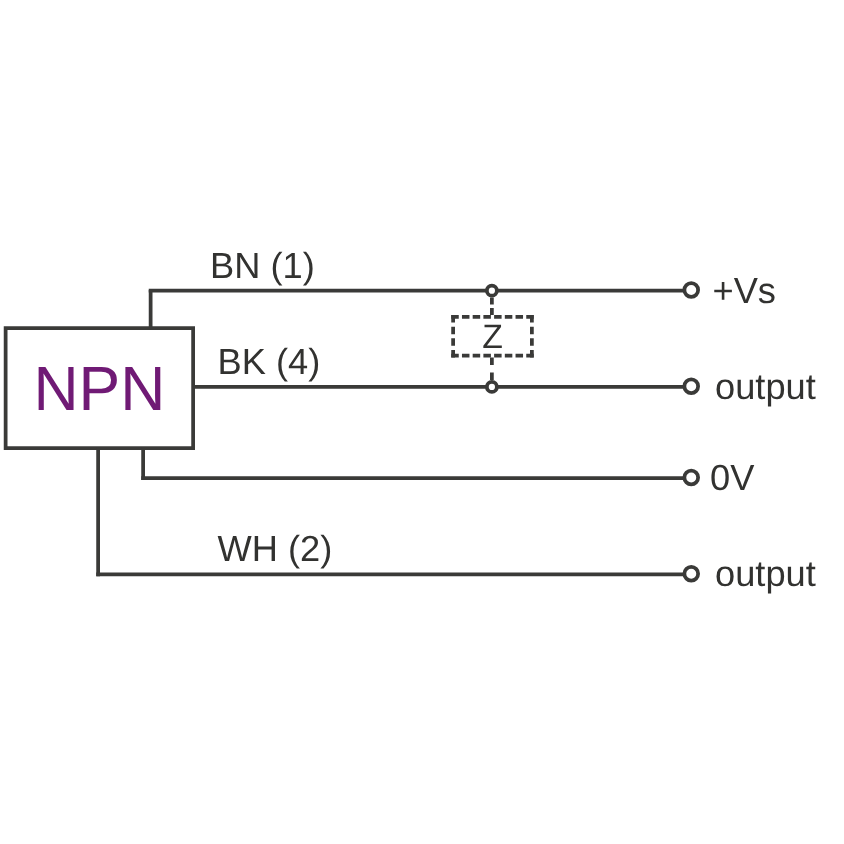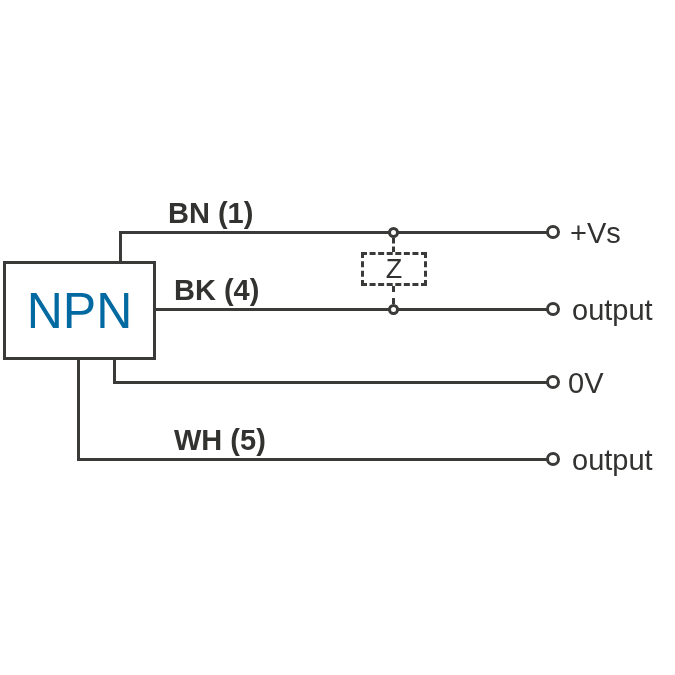--- a/index.html
+++ b/index.html
@@ -24,21 +24,21 @@
     border: 3px solid #3a3a38;
     box-sizing: border-box;
     background: #ffffff;
     display: flex;
     align-items: center;
     justify-content: center;
   }
   .npn-box span {
     font-size: 50px;
     line-height: 1;
-    color: #0369a1;
+    color: #701a75;
   }
   
   .h-wire, .v-wire {
     position: absolute;
     background: #3a3a38;
   }
   .h-wire { height: 3px; }
   .v-wire { width: 3px; }
   #bn-riser  { left: 119px; top: 232px; height: 31px; }
   #bn-wire   { left: 119px; top: 231px; width: 428px; }
@@ -96,21 +96,20 @@
   #connector-bottom { left: 392px; top: 286px; height: 18px; }
   
   .wire-label {
     position: absolute;
     height: 34px;
     display: flex;
     align-items: flex-end;
     font-size: 29px;
     line-height: 1;
     white-space: nowrap;
-    font-weight: bold;
   }
   #label-bn { left: 168px; top: 194px; }
   #label-bk { left: 174px; top: 271px; }
   #label-bu { left: 174px; top: 344px; }
   #label-wh { left: 174px; top: 421px; }
   
   .terminal-label {
     position: absolute;
     height: 36px;
     display: flex;
@@ -149,20 +148,20 @@
   <div class="dashed-connector" id="connector-bottom"></div>
   <div class="junction-dot" id="junction-bottom"></div>
 
   <div class="terminal-circle" id="term-vs"></div>
   <div class="terminal-circle" id="term-output"></div>
   <div class="terminal-circle" id="term-0v"></div>
   <div class="terminal-circle" id="term-control"></div>
 
   <div class="wire-label" id="label-bn">BN (1)</div>
   <div class="wire-label" id="label-bk">BK (4)</div>
-  <div class="wire-label" id="label-wh">WH (5)</div>
+  <div class="wire-label" id="label-wh">WH (2)</div>
 
   <div class="terminal-label" id="tlabel-output">output</div>
   <div class="terminal-label" id="tlabel-vs">+Vs</div>
   <div class="terminal-label" id="tlabel-0v">0V</div>
   <div class="terminal-label" id="tlabel-control">output</div>
 
 </div>
 
 </body></html>

